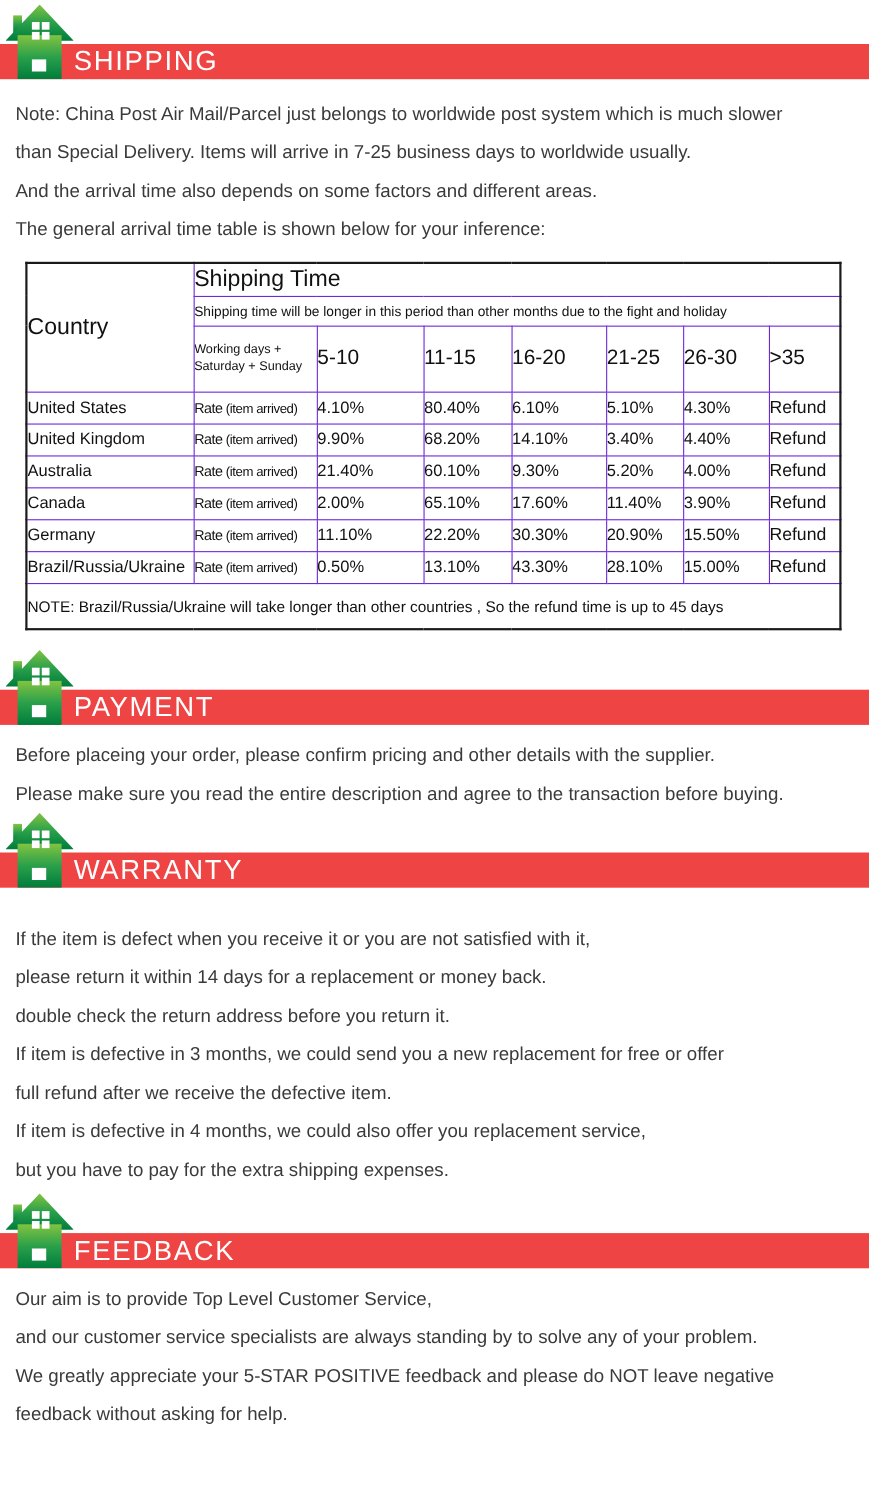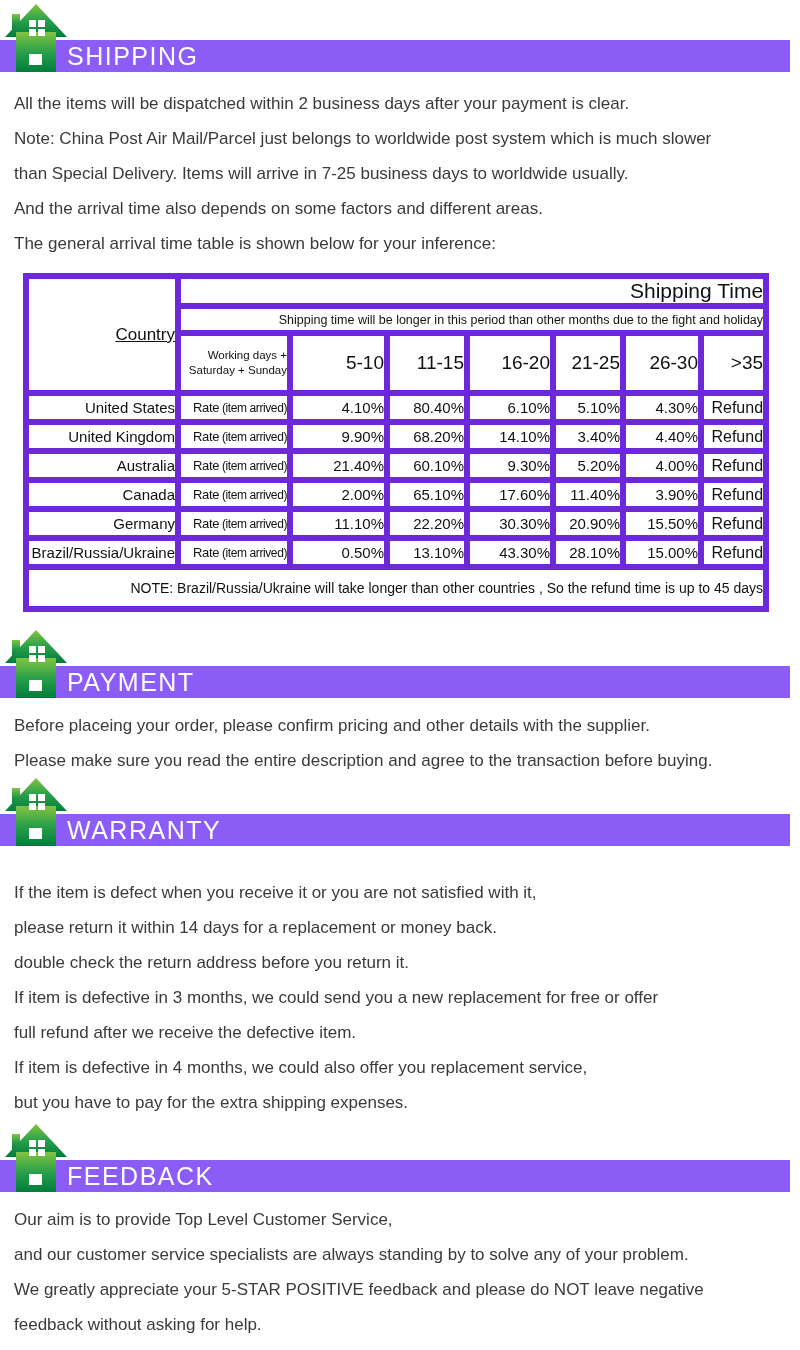--- a/index.html
+++ b/index.html
@@ -10,21 +10,21 @@
     font-family: "Liberation Sans", sans-serif;
     color: #333333;
     overflow: hidden;
     position: relative;
   }
 
   
   .section-header { position: relative; height: 68px; width: 800px; }
   .banner {
     position: absolute; left: 0; right: 10px; top: 36px; height: 32px;
-    background: #8b5cf6;
+    background: #ef4444;
     display: flex; align-items: center;
     padding-left: 67px;
   }
   .banner-title {
     color: #ffffff;
     font-size: 25px;
     font-weight: 300;
     letter-spacing: 1.5px;
     line-height: 32px;
   }
@@ -47,28 +47,28 @@
 
   
   table.ship-table {
     margin: 12px 0 0 23px;
     width: 740px;
     border-collapse: collapse;
     table-layout: fixed;
     color: #111111;
   }
   .ship-table td {
-    border: 6px solid #6d28d9;
-    text-align: right;
+    border: 1px solid #6d28d9;
+    text-align: left;
     vertical-align: middle;
     padding: 0;
     overflow: hidden;
   }
   .ship-table { border: 2px solid #1a1a1a; }
-  .cell-country-hdr   { font-size: 17px; text-decoration: underline; }
+  .cell-country-hdr   { font-size: 21px; }
   .cell-main-hdr      { font-size: 21px; height: 30px; }
   .cell-subnote       { font-size: 12.5px; height: 27px; }
   .cell-working       { font-size: 11.5px; line-height: 1.3; height: 60px; }
   .cell-period        { font-size: 19px; }
   .cell-country       { font-size: 15px; height: 29px; }
   .cell-rate          { font-size: 12px; white-space: nowrap; letter-spacing: -0.4px; }
   .cell-rate .rate-word { font-size: 13px; }
   .cell-pct           { font-size: 15px; }
   .cell-refund        { font-size: 16px; }
   .cell-footnote      { font-size: 14px; height: 42px; }
@@ -100,21 +100,20 @@
         <rect x="33" y="25" width="7" height="7"></rect>
       <rect x="24" y="50" width="13" height="11"></rect>
     </g>
   </svg>
   <div class="banner">
     <span class="banner-title">SHIPPING</span>
   </div>
 </div>
 
 <div class="para-block mt14">
-  <p>All the items will be dispatched within 2 business days after your payment is clear.</p>
   <p>Note: China Post Air Mail/Parcel just belongs to worldwide post system which is much slower</p>
   <p>than Special Delivery. Items will arrive in 7-25 business days to worldwide usually.</p>
   <p>And the arrival time also depends on some factors and different areas.</p>
   <p>The general arrival time table is shown below for your inference:</p>
 </div>
 
 <table class="ship-table">
   <colgroup>
     <col style="width:152px">
       <col style="width:112px">

